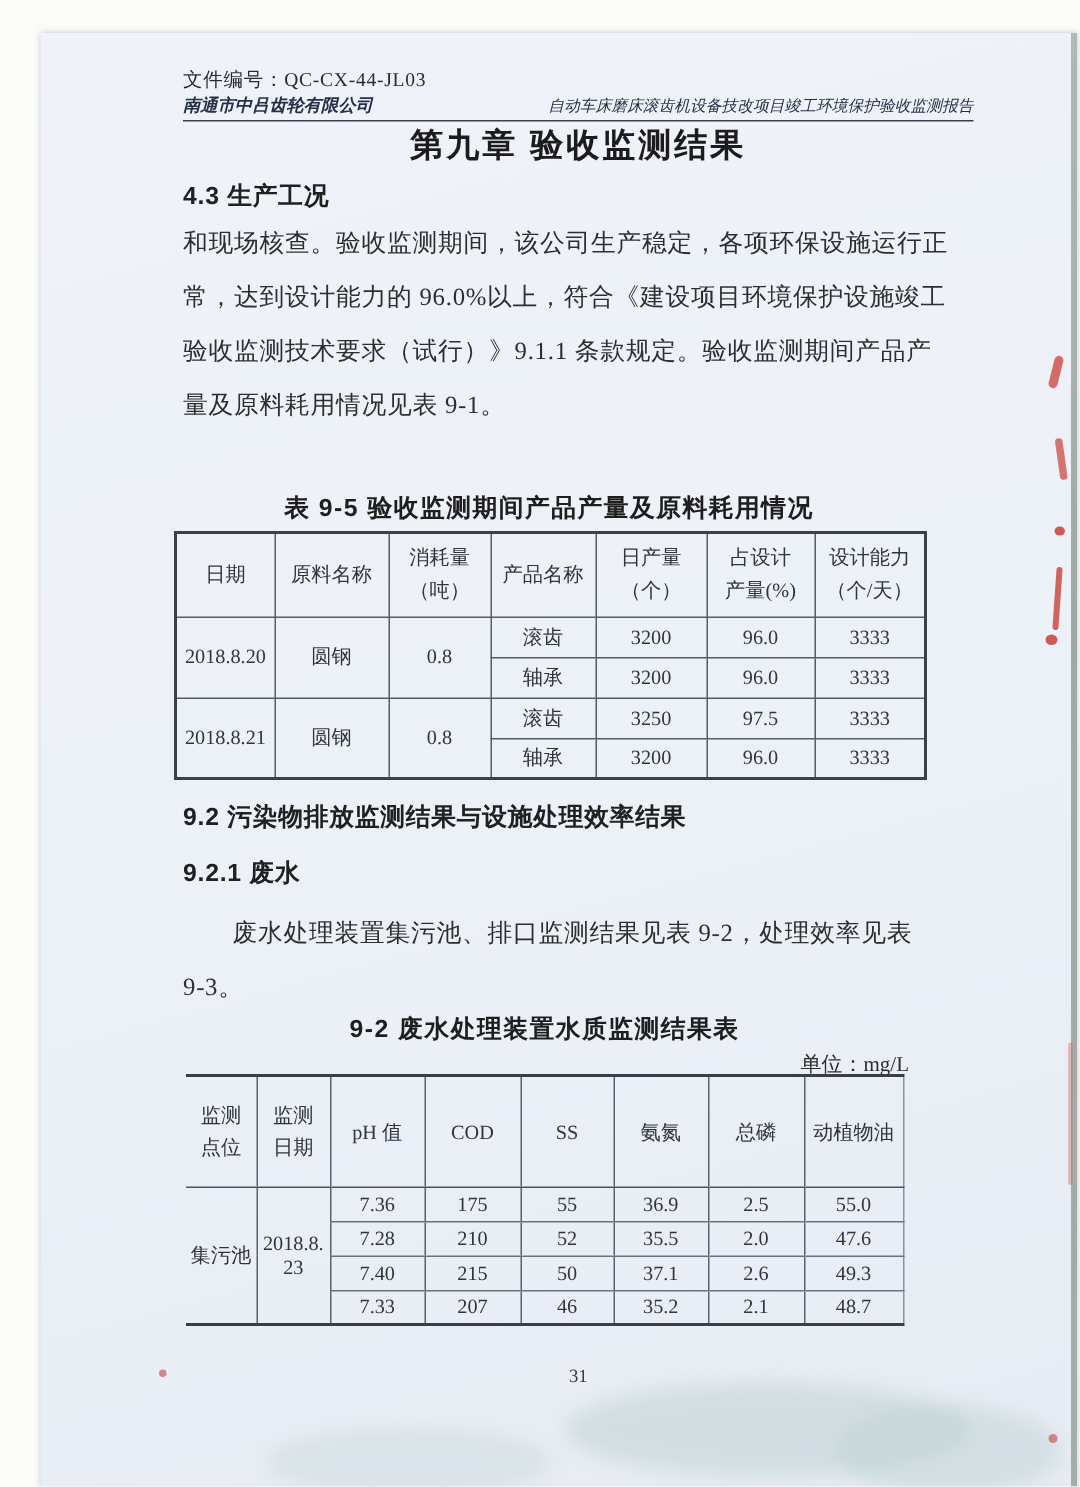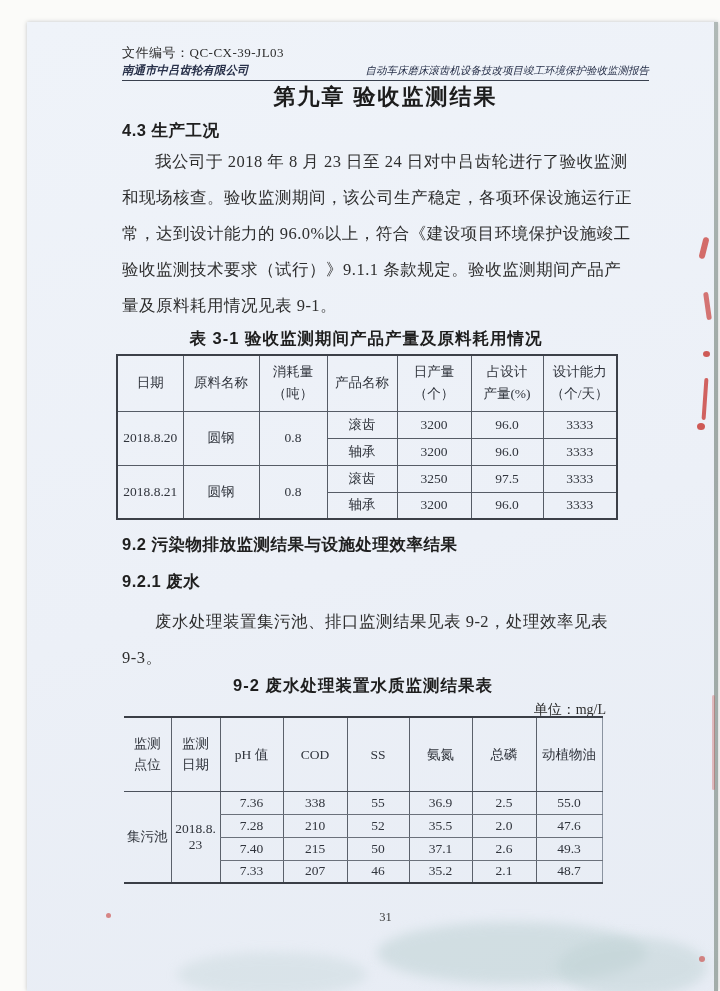--- a/index.html
+++ b/index.html
@@ -81,40 +81,39 @@
 
   .red { position:absolute; background:#c93f3a; }
   .bleed { position:absolute; border-radius:50%; filter:blur(6px);
            background:#bfd2d4; }
 </style>
 </head>
 <body>
 
 <div class="paper">
 
-  <div class="blk doc-number">文件编号：QC-CX-39-JL03</div>
+  <div class="blk doc-number">文件编号：QC-CX-44-JL03</div>
 
   <div class="blk chapter-title">第九章  验收监测结果</div>
 
   <div class="blk header-rule">
     <span class="company">南通市中吕齿轮有限公司</span>
     <span class="report">自动车床磨床滚齿机设备技改项目竣工环境保护验收监测报告</span>
   </div>
 
   <div class="blk h2 s91">4.3 生产工况</div>
 
   <div class="blk para para1">
-    <span class="line indent">我公司于 2018 年 8 月 23 日至 24 日对中吕齿轮进行了验收监测</span>
     <span class="line">和现场核查。验收监测期间，该公司生产稳定，各项环保设施运行正</span>
     <span class="line">常，达到设计能力的 96.0%以上，符合《建设项目环境保护设施竣工</span>
     <span class="line">验收监测技术要求（试行）》9.1.1 条款规定。验收监测期间产品产</span>
     <span class="line">量及原料耗用情况见表 9-1。</span>
   </div>
 
-  <div class="t-title t1-title">表 3-1  验收监测期间产品产量及原料耗用情况</div>
+  <div class="t-title t1-title">表 9-5  验收监测期间产品产量及原料耗用情况</div>
 
   <table class="t1">
     <colgroup>
       <col style="width:66px">
         <col style="width:76px">
         <col style="width:68px">
       <col style="width:70px">
         <col style="width:74px">
         <col style="width:72px">
         <col style="width:74px">
@@ -201,21 +200,21 @@
       <th>SS</th>
       <th>氨氮</th>
       <th>总磷</th>
       <th>动植物油</th>
     </tr>
     <tr class="mid">
       <td rowspan="4">集污池</td>
       <td rowspan="4" class="pre">2018.8.
 23</td>
       <td class="val vsep">7.36</td>
-      <td class="val">338</td>
+      <td class="val">175</td>
       <td class="val">55</td>
       <td class="val">36.9</td>
       <td class="val">2.5</td>
       <td class="val">55.0</td>
     </tr>
     <tr class="mid">
       <td class="val vsep">7.28</td>
       <td class="val">210</td>
       <td class="val">52</td>
       <td class="val">35.5</td>

